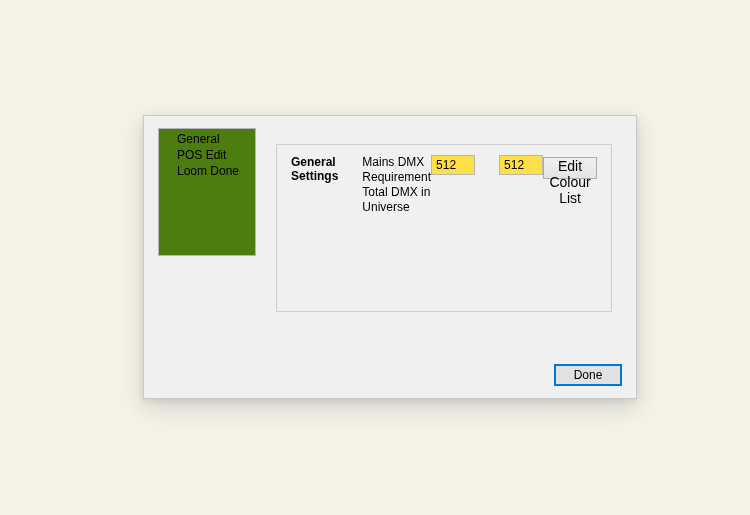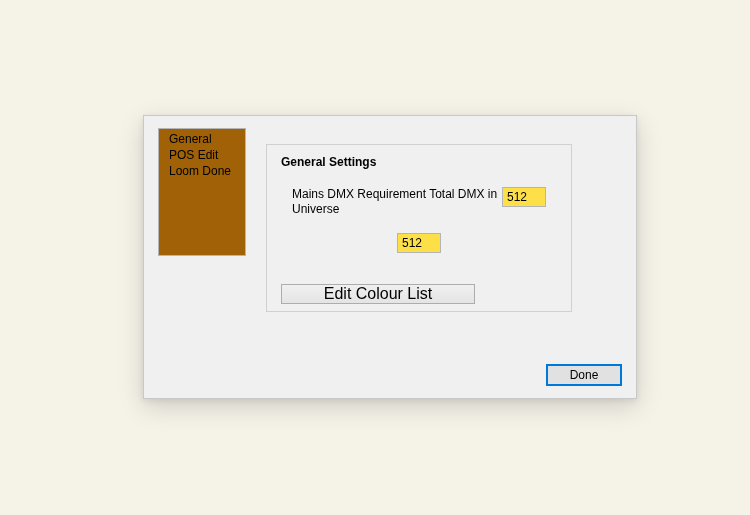--- a/index.html
+++ b/index.html
@@ -51,87 +51,88 @@
     }
     .titlebar-btn.help { font-size: 13px; }
     .titlebar-btn.close svg { width: 10px; height: 10px; }
     .dialog-body {
       display: flex;
       padding: 12px 14px 12px 14px;
       gap: 20px;
       height: calc(100% - 30px - 44px);
     }
     .listbox {
-      width: 88px;
+      width: 98px;
       height: 128px;
-      background: #a16207;
+      background: #4d7c0f;
       border: 1px solid #b5b5b5;
-      padding: 2px 4px;
+      padding: 2px 12px;
     }
     .listbox-item {
       padding: 0 6px;
       font-size: 12px;
       line-height: 16px;
       color: #000;
       white-space: nowrap;
     }
     .settings-group {
       margin-top: 16px;
-      width: 306px;
+      width: 336px;
       border: 1px solid #d0d0d0;
       padding: 10px 14px 14px 14px;
       display: flex;
-      flex-direction: column;
+      flex-direction: row;
     }
     .group-title {
       font-size: 12px;
       font-weight: bold;
       color: #000;
       margin-bottom: 18px;
     }
     .field-row {
       display: flex;
       align-items: flex-start;
       justify-content: center;
       margin-bottom: 16px;
+      margin-left: 24px;
     }
     .field-label {
       font-size: 12px;
       color: #000;
       line-height: 15px;
       max-width: 210px;
     }
     .field-input {
       width: 44px;
       height: 20px;
       background: #fde047;
       border: 1px solid #b5b5b5;
       font-size: 12px;
       padding: 0 4px;
       font-family: inherit;
       outline: none;
     }
     .edit-colour-btn {
-      margin-top: 15px;
+      margin-top: 2px;
       width: 194px;
       height: 22px;
       align-self: flex-start;
       background: linear-gradient(#f0f0f0, #e4e4e4);
       border: 1px solid #adadad;
-      font-size: 16px;
+      font-size: 14px;
       font-family: inherit;
       cursor: default;
     }
     .footer {
       position: absolute;
       bottom: 12px;
       right: 14px;
     }
     .done-btn {
-      width: 76px;
+      width: 68px;
       height: 22px;
       background: #e1e1e1;
       border: 2px solid #0078d7;
       font-size: 12px;
       font-family: inherit;
       cursor: default;
       margin-left: 48px;
     }
   </style>
 </head>

